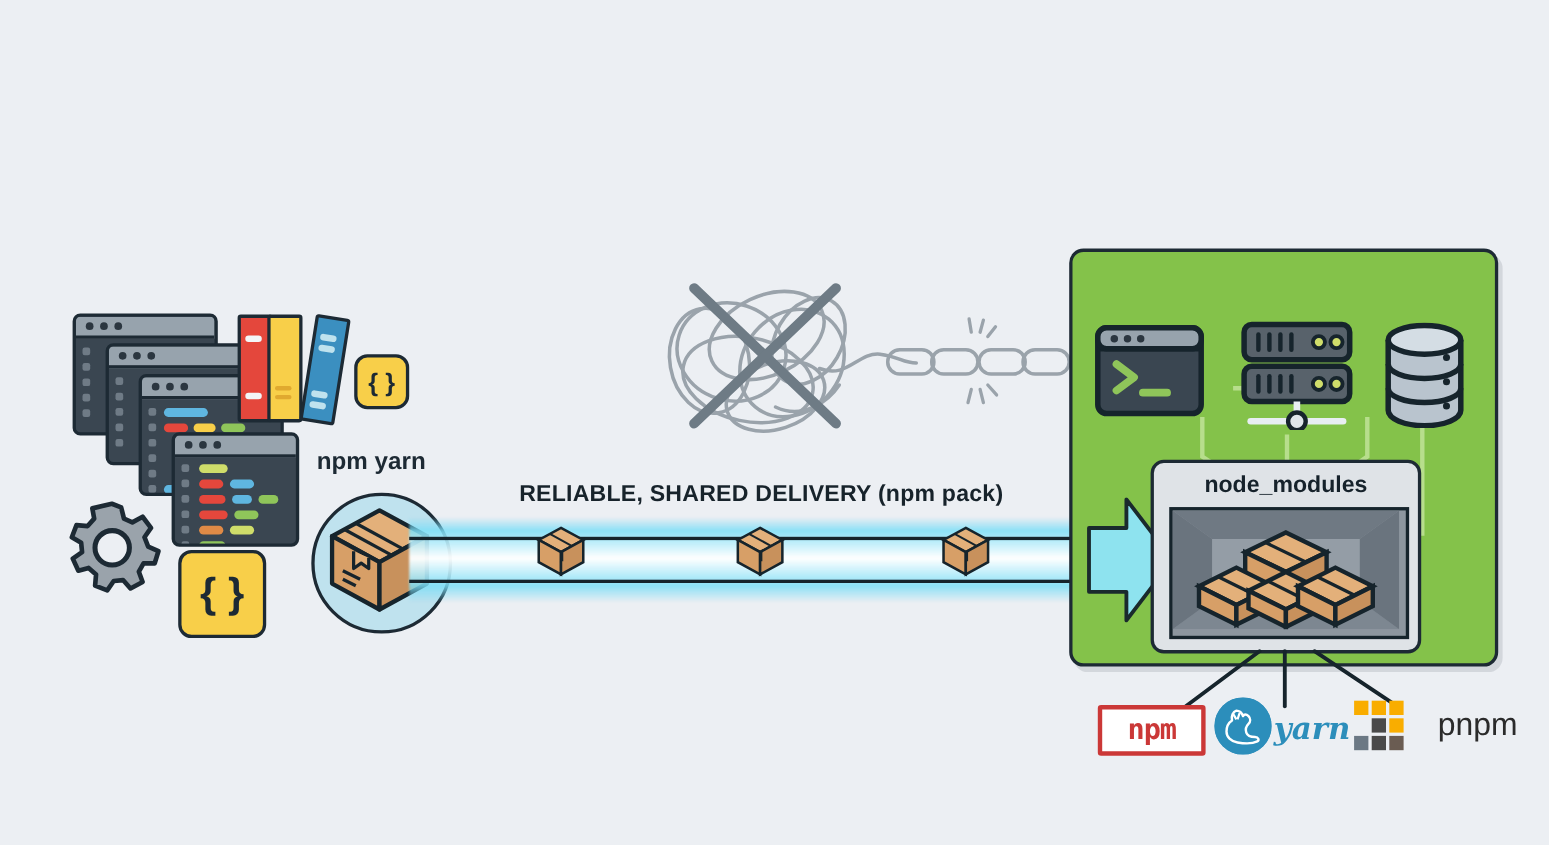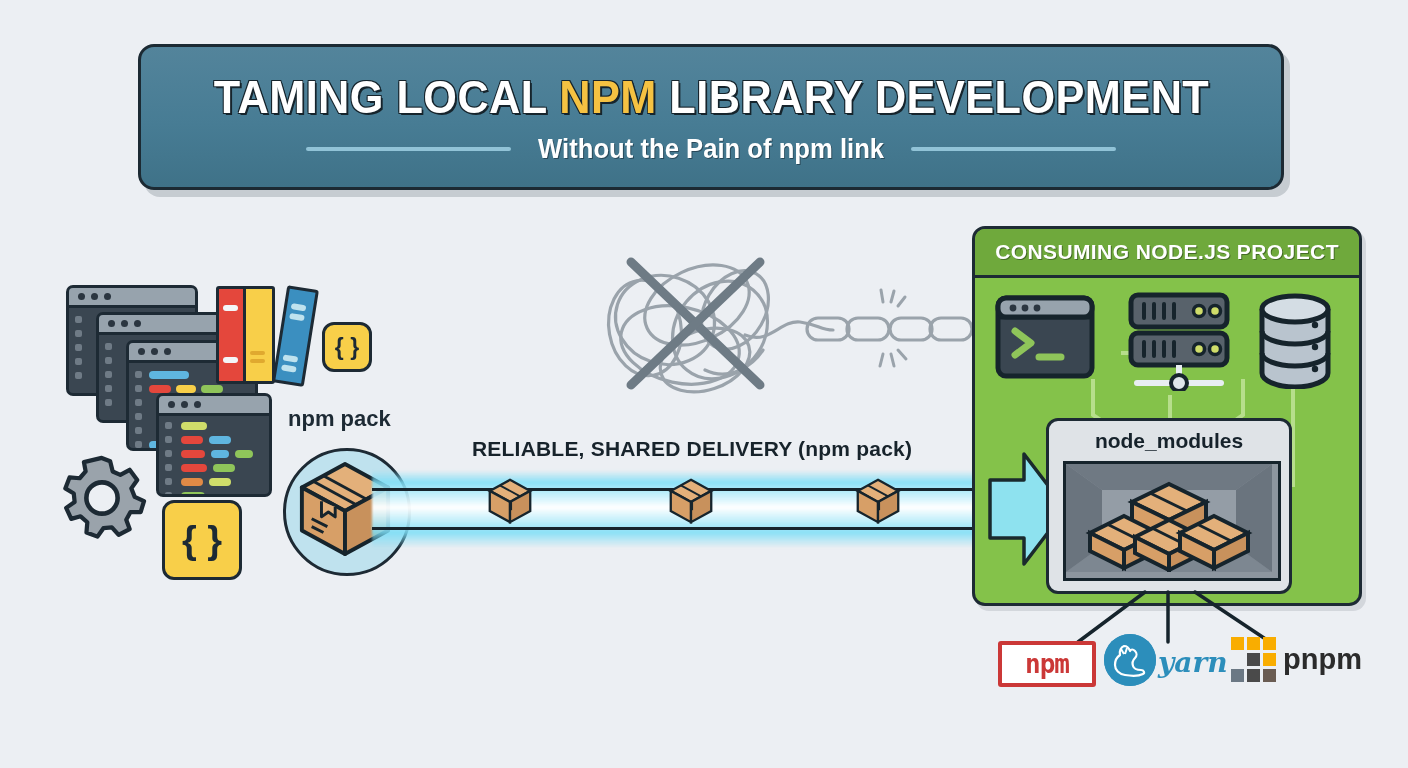--- a/index.html
+++ b/index.html
@@ -131,42 +131,32 @@
 
   
   .npmlogo{
     position:absolute;background:#ffffff;border:4px solid #cb3837;border-radius:3px;
     display:flex;align-items:center;justify-content:center;
   }
   .npmlogo .t{font-family:"DejaVu Sans Mono",monospace;font-weight:bold;color:#cb3837;letter-spacing:-1px;}
   .yarnlogo{position:absolute;border-radius:50%;background:#2c8ebb;}
   .yarnword{position:absolute;color:#2c8ebb;font-style:italic;font-weight:bold;
     font-family:"DejaVu Serif",serif;}
-  .pnpmword{position:absolute;color:#2b2b2b;font-weight:bold;}
+  .pnpmword{position:absolute;color:#2b2b2b;font-weight:normal;margin-left:24px;}
 
   .footer{
     position:absolute;right:40px;bottom:22px;
     font-size:17px;color:#4b535b;white-space:nowrap;
   }
 </style>
 </head>
 <body>
 
 <div class="stage">
 
-  <div class="banner abs">
-    <div class="banner-title">
-      <span>TAMING LOCAL </span><span class="hl">NPM</span><span> LIBRARY DEVELOPMENT</span>
-    </div>
-    <div class="banner-sub-row">
-      <div class="rule"></div>
-      <div class="banner-sub">Without the Pain of npm link</div>
-      <div class="rule"></div>
-    </div>
-  </div>
 
   <div class="codewin" style="left:66px;top:285px;width:126px;height:105px;">
     <div class="bar">
       <div class="dot"></div>
       <div class="dot"></div>
       <div class="dot"></div>
     </div>
     <div class="body">
       <div class="gut" style="top:8px;"></div>
         <div class="gut" style="top:22px;"></div>
@@ -265,21 +255,21 @@
     <span>{ }</span>
   </div>
 
   <div class="gear abs" style="left:56px;top:452px;">
     <svg width="92" height="92" viewBox="0 0 100 100">
       <path d="M50 4 L60 8 L63 20 L72 24 L83 18 L92 30 L85 40 L89 50 L100 55 L96 68 L84 68 L79 77 L83 88 L70 95 L62 86 L52 87 L45 97 L32 92 L33 80 L25 73 L14 76 L8 63 L18 56 L17 46 L7 40 L12 27 L24 28 L31 20 L29 9 Z" transform="scale(.92) translate(4,3)" fill="#9aa3ab" stroke="#1d2a34" stroke-width="5" stroke-linejoin="round"></path>
       <circle cx="50" cy="50" r="17" fill="#eceff3" stroke="#1d2a34" stroke-width="5"></circle>
     </svg>
   </div>
 
-  <div class="packlabel" style="left:288px;top:406px;">npm pack</div>
+  <div class="packlabel" style="left:288px;top:406px;">npm yarn</div>
   <div class="packcircle" style="left:283px;top:448px;width:122px;height:122px;"></div>
   <div class="abs" style="left:296px;top:458px;">
     <svg width="98" height="102" viewBox="0 0 100 104">
       <polygon points="50,6 94,30 50,54 6,30" fill="#e3b07a" stroke="#16242c" stroke-width="4" stroke-linejoin="round"></polygon>
       <polygon points="6,30 50,54 50,98 6,74" fill="#d79f67" stroke="#16242c" stroke-width="4" stroke-linejoin="round"></polygon>
       <polygon points="94,30 50,54 50,98 94,74" fill="#c8915c" stroke="#16242c" stroke-width="4" stroke-linejoin="round"></polygon>
       <path d="M28 18 L72 42" stroke="#16242c" stroke-width="3" fill="none"></path>
       <path d="M18 24 L62 48" stroke="#16242c" stroke-width="3" fill="none"></path>
       <path d="M26 44 L26 60 L33 55 L40 60 L40 50" fill="#e3b07a" stroke="#16242c" stroke-width="3" stroke-linejoin="round"></path>
       <path d="M16 62 L32 70 M16 70 L28 76" stroke="#16242c" stroke-width="3"></path>
@@ -353,23 +343,20 @@
     <svg width="46" height="48" viewBox="0 0 100 104">
       <polygon points="50,6 94,30 50,54 6,30" fill="#e3b07a" stroke="#16242c" stroke-width="5"></polygon>
       <polygon points="6,30 50,54 50,98 6,74" fill="#d79f67" stroke="#16242c" stroke-width="5"></polygon>
       <polygon points="94,30 50,54 50,98 94,74" fill="#c8915c" stroke="#16242c" stroke-width="5"></polygon>
       <path d="M28 18 L72 42" stroke="#16242c" stroke-width="4"></path>
       <path d="M52 54 L52 72" stroke="#16242c" stroke-width="5"></path>
     </svg>
   </div>
 
   <div class="greenpanel">
-    <div class="greenhead">
-      <span>CONSUMING NODE.JS PROJECT</span>
-    </div>
 
     <svg width="384" height="330" style="position:absolute;left:0;top:46px;">
       <g fill="none" stroke="#b7de8c" stroke-width="4">
         <path d="M118 104 L118 140 L160 168"></path>
         <path d="M195 120 L195 170"></path>
         <path d="M268 104 L268 140 L228 168"></path>
         <path d="M146 78 L166 78"></path>
         <path d="M228 78 L252 78"></path>
         <path d="M290 100 L318 100 L318 210 L300 210"></path>
       </g>

